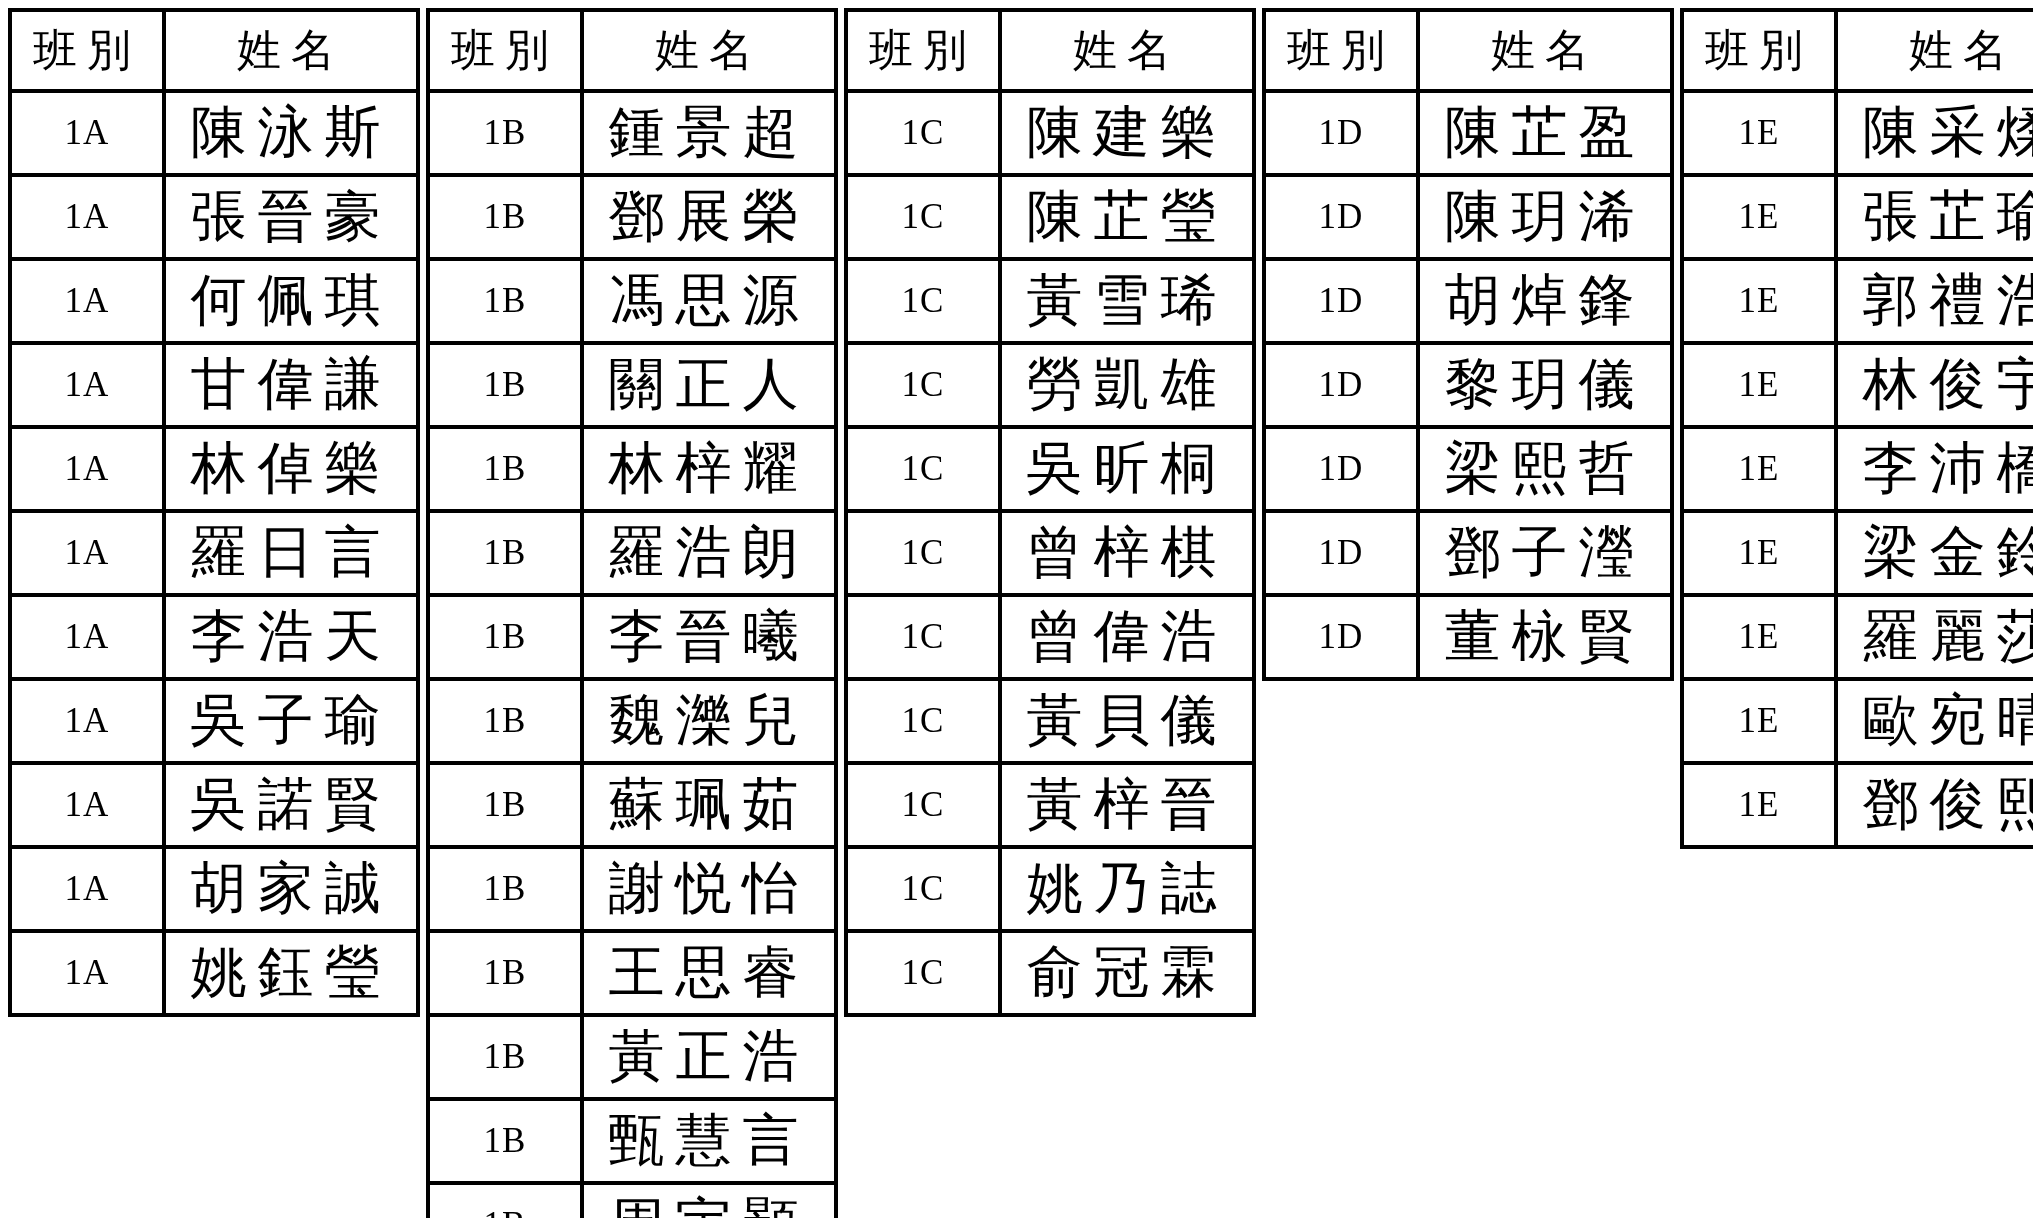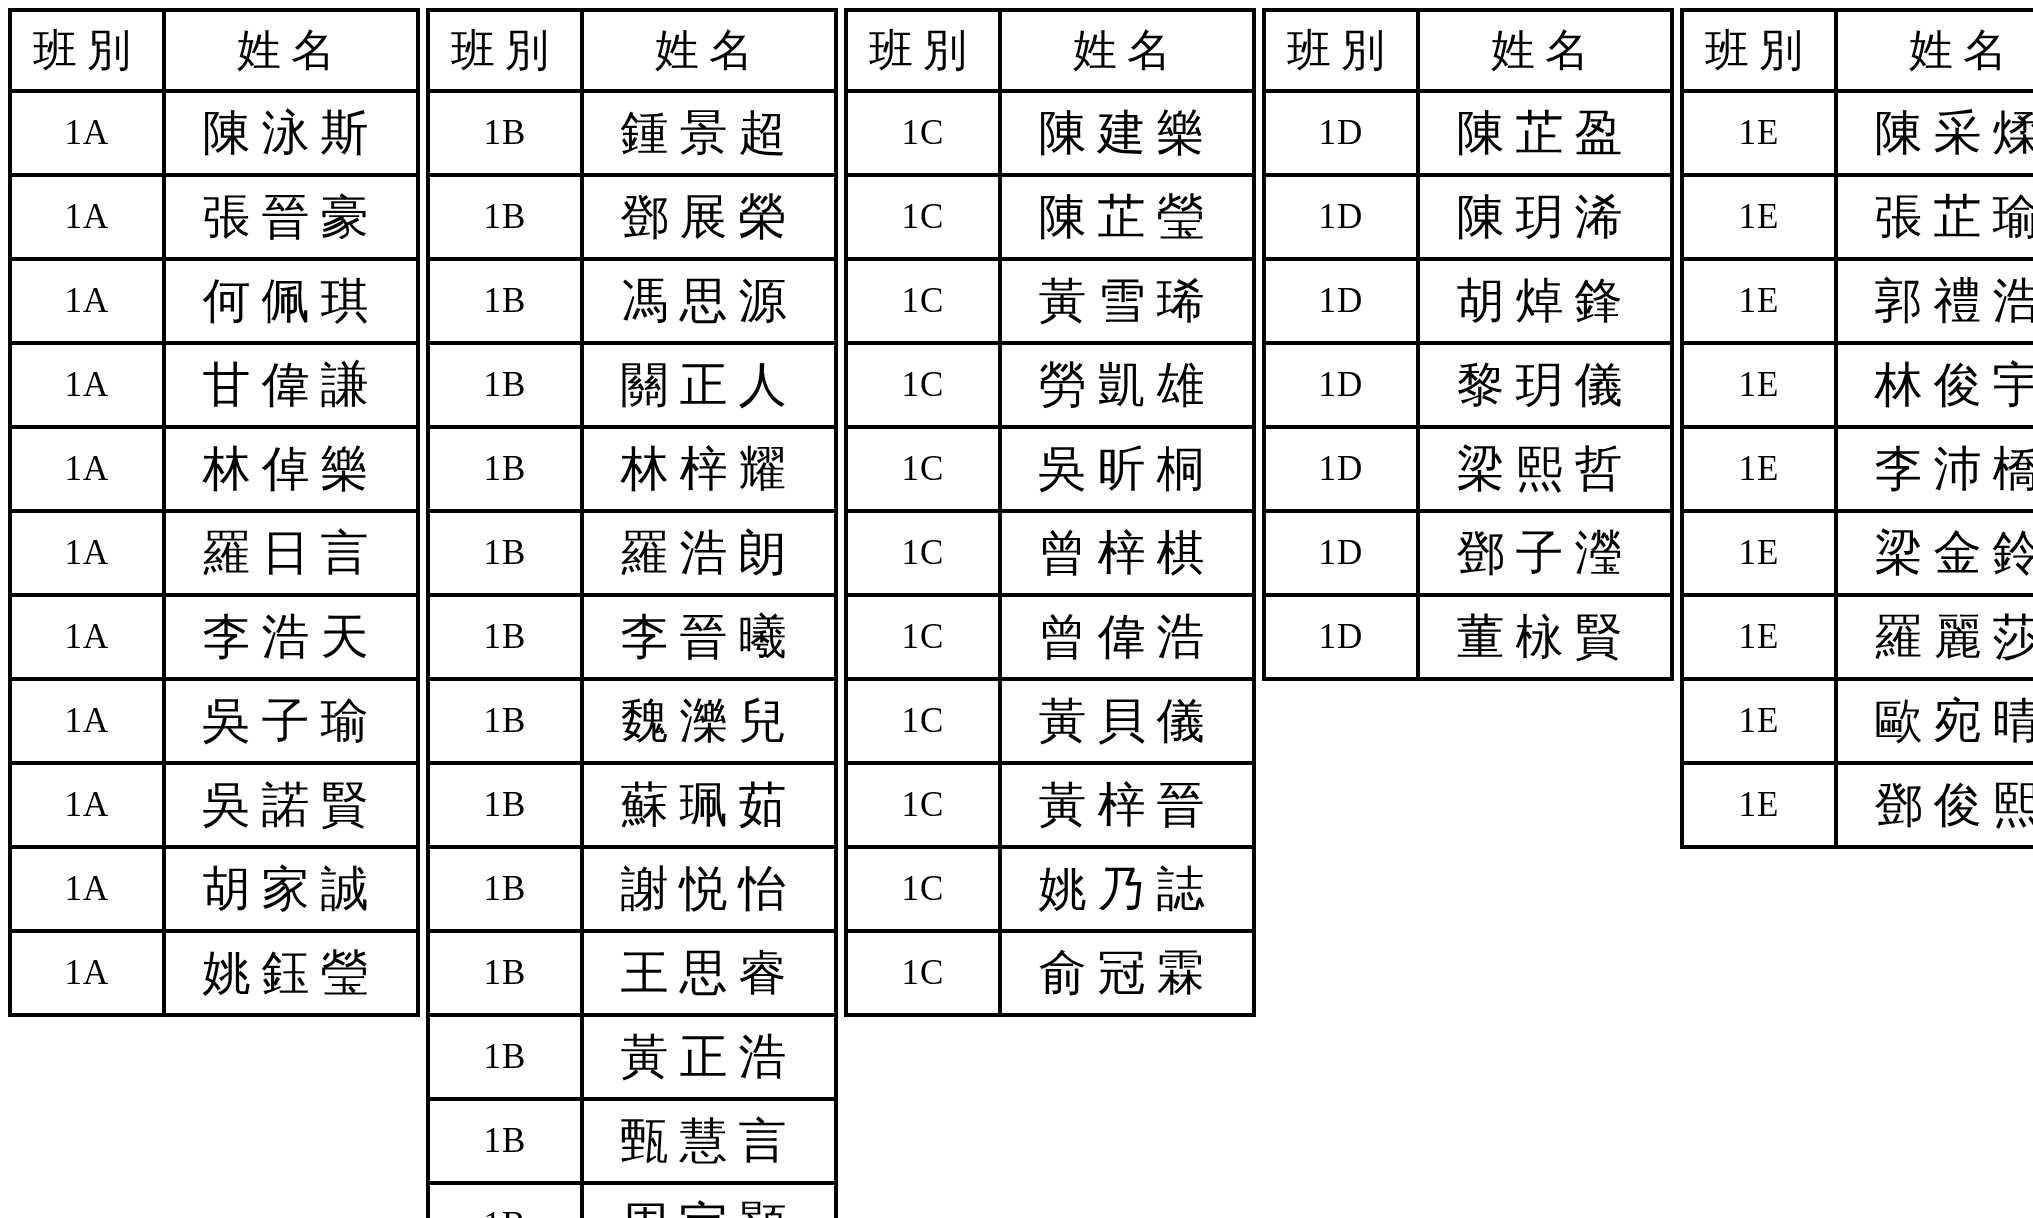--- a/index.html
+++ b/index.html
@@ -47,21 +47,21 @@
   table.roster td {
     height: 80px;
   }
   .class-cell {
     width: 150px;
     font-size: 35px;
     letter-spacing: 1px;
   }
   td.name-cell, th.name-cell {
     width: 250px;
-    font-size: 48px;
+    font-size: 56px;
     letter-spacing: 11px;
   }
 </style>
 </head>
 <body>
 
 <div class="tables">
     <table class="roster">
       <thead>
         <tr>

